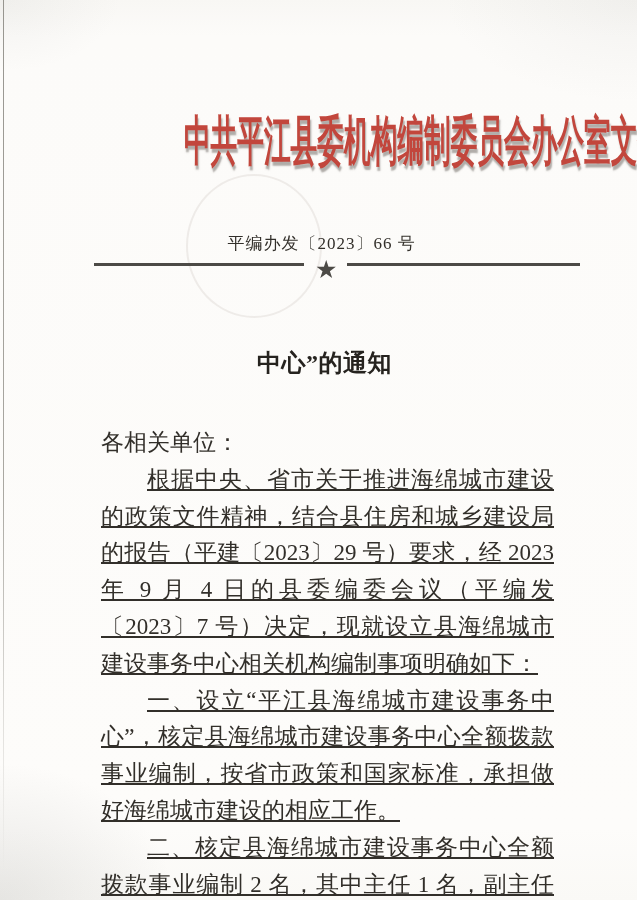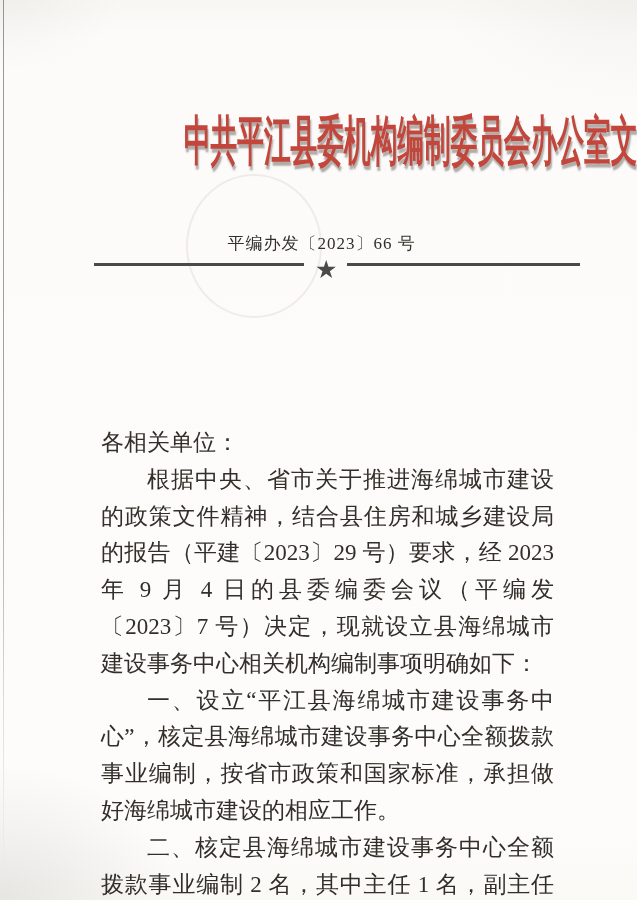--- a/index.html
+++ b/index.html
@@ -61,21 +61,21 @@
     font-size:24px;font-weight:bold;line-height:34px;letter-spacing:0.5px;
     color:#26231f;
   }
   .body-text{
     position:absolute;top:425px;left:101px;width:453px;
     font-size:23px;line-height:36.8px;
     text-align:justify;
     color:var(--text_color,#302d28);
   }
   .body-text p{margin:0;}
-  .body-text p.para{text-indent:2em;}
+  .body-text p.para{text-indent:2em;text-decoration:underline;}
 </style>
 </head>
 <body>
 
 <div class="page">
   <div class="edge-left"></div>
   <div class="seal-circle"></div>
 
   <h1 class="red-header">
     <span class="stretch">中共平江县委机构编制委员会办公室文件</span>
@@ -84,20 +84,21 @@
   <div class="doc-number">平编办发〔2023〕66 号</div>
 
   <div class="rule-row">
     <span class="rule-seg left"></span>
     <span class="star">★</span>
     <span class="rule-seg right"></span>
   </div>
 
   <h2 class="title">
     <br>
+    <span>中心”的通知</span>
   </h2>
 
   <div class="body-text">
     <p class="salutation">各相关单位：</p>
     <p class="para">根据中央、省市关于推进海绵城市建设的政策文件精神，结合县住房和城乡建设局的报告（平建〔2023〕29 号）要求，经 2023 年 9 月 4 日的县委编委会议（平编发〔2023〕7 号）决定，现就设立县海绵城市建设事务中心相关机构编制事项明确如下：</p>
     <p class="para">一、设立“平江县海绵城市建设事务中心”，核定县海绵城市建设事务中心全额拨款事业编制，按省市政策和国家标准，承担做好海绵城市建设的相应工作。</p>
     <p class="para">二、核定县海绵城市建设事务中心全额拨款事业编制 2 名，其中主任 1 名，副主任 1 名。该单位所需编制全部从县</p>
   </div>
 </div>
 

